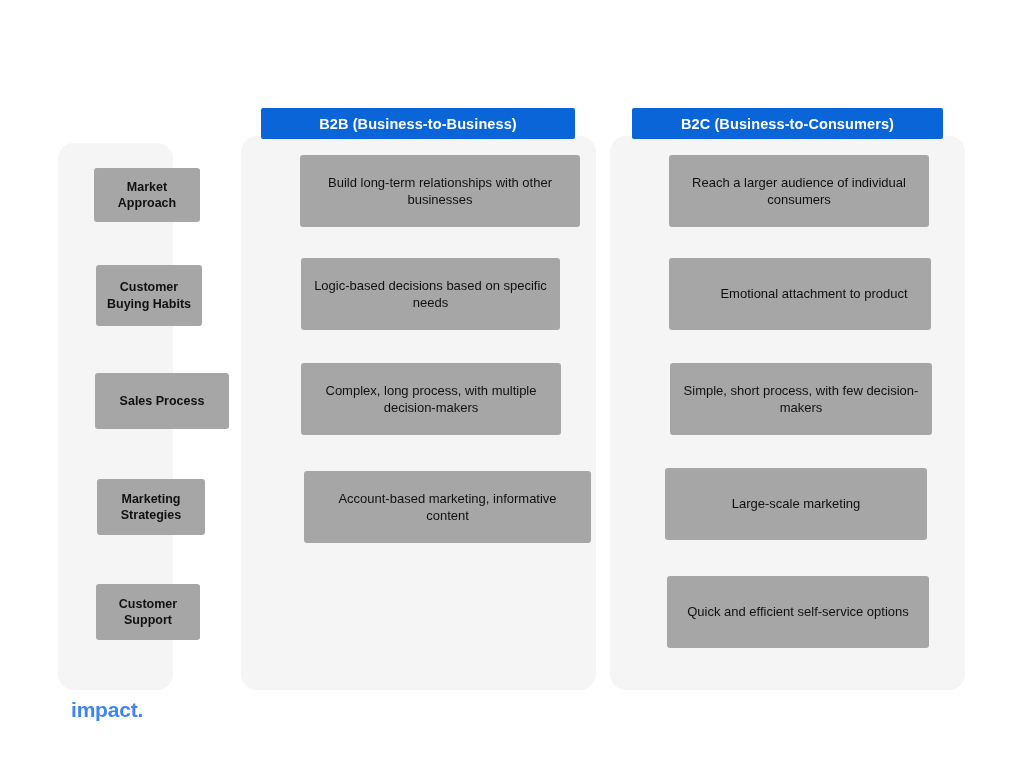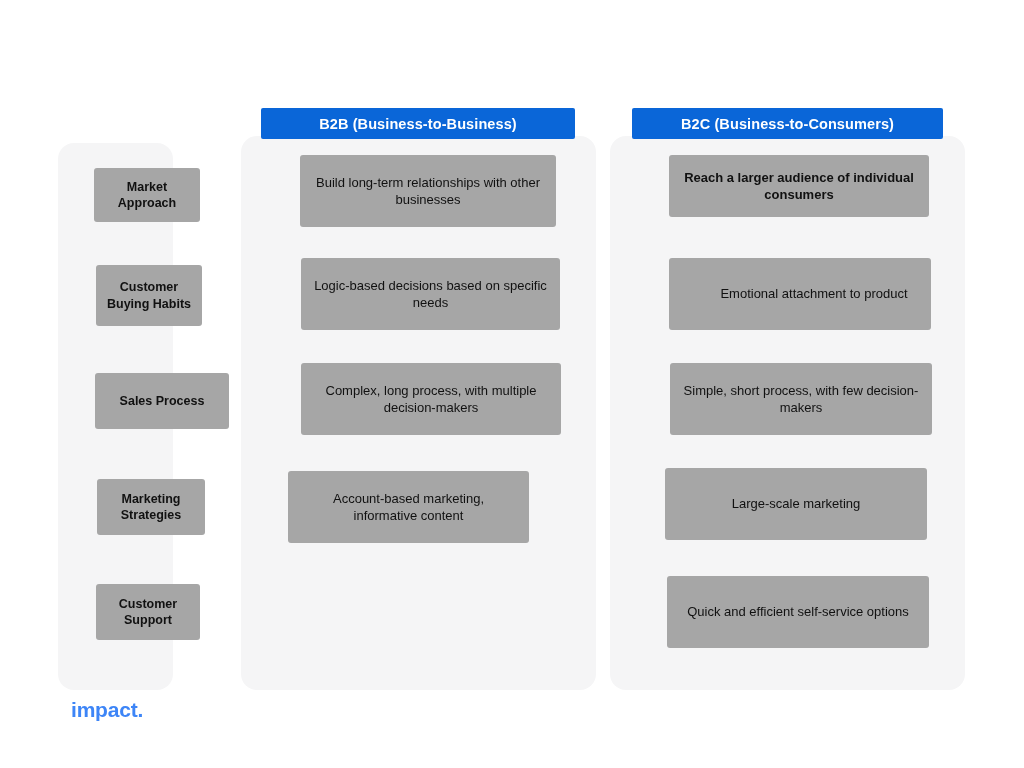--- a/index.html
+++ b/index.html
@@ -118,26 +118,26 @@
 
   <div class="col-header header-b2b">B2B (Business-to-Business)</div>
   <div class="col-header header-b2c">B2C (Business-to-Consumers)</div>
 
   <div class="box label-box" style="left:94px; top:168px; width:106px; height:54px;">Market Approach</div>
   <div class="box label-box" style="left:96px; top:265px; width:106px; height:61px;">Customer Buying Habits</div>
   <div class="box label-box" style="left:95px; top:373px; width:134px; height:56px;text-align:right;">Sales Process</div>
   <div class="box label-box" style="left:97px; top:479px; width:108px; height:56px;">Marketing Strategies</div>
   <div class="box label-box" style="left:96px; top:584px; width:104px; height:56px;">Customer Support</div>
 
-  <div class="box cell-box" style="left:300px; top:155px; width:256px; height:72px;">Build long-term relationships with other businesses</div>
+  <div class="box cell-box" style="left:300px; top:155px; width:280px; height:72px;">Build long-term relationships with other businesses</div>
   <div class="box cell-box" style="left:301px; top:258px; width:259px; height:72px;">Logic-based decisions based on specific needs</div>
   <div class="box cell-box" style="left:301px; top:363px; width:260px; height:72px;">Complex, long process, with multiple decision-makers</div>
-  <div class="box cell-box" style="left:288px; top:471px; width:241px; height:72px;">Account-based marketing, informative content</div>
+  <div class="box cell-box" style="left:304px; top:471px; width:287px; height:72px;">Account-based marketing, informative content</div>
 
-  <div class="box cell-box" style="left:669px; top:155px; width:260px; height:62px;font-weight:bold;">Reach a larger audience of individual consumers</div>
+  <div class="box cell-box" style="left:669px; top:155px; width:260px; height:72px;">Reach a larger audience of individual consumers</div>
   <div class="box cell-box" style="left:669px; top:258px; width:262px; height:72px;padding-left:40px;">Emotional attachment to product</div>
   <div class="box cell-box" style="left:670px; top:363px; width:262px; height:72px;">Simple, short process, with few decision-makers</div>
   <div class="box cell-box" style="left:665px; top:468px; width:262px; height:72px;">Large-scale marketing</div>
   <div class="box cell-box" style="left:667px; top:576px; width:262px; height:72px;">Quick and efficient self-service options</div>
 
   <div class="logo">impact.</div>
 
 </div>
 
 </body></html>

